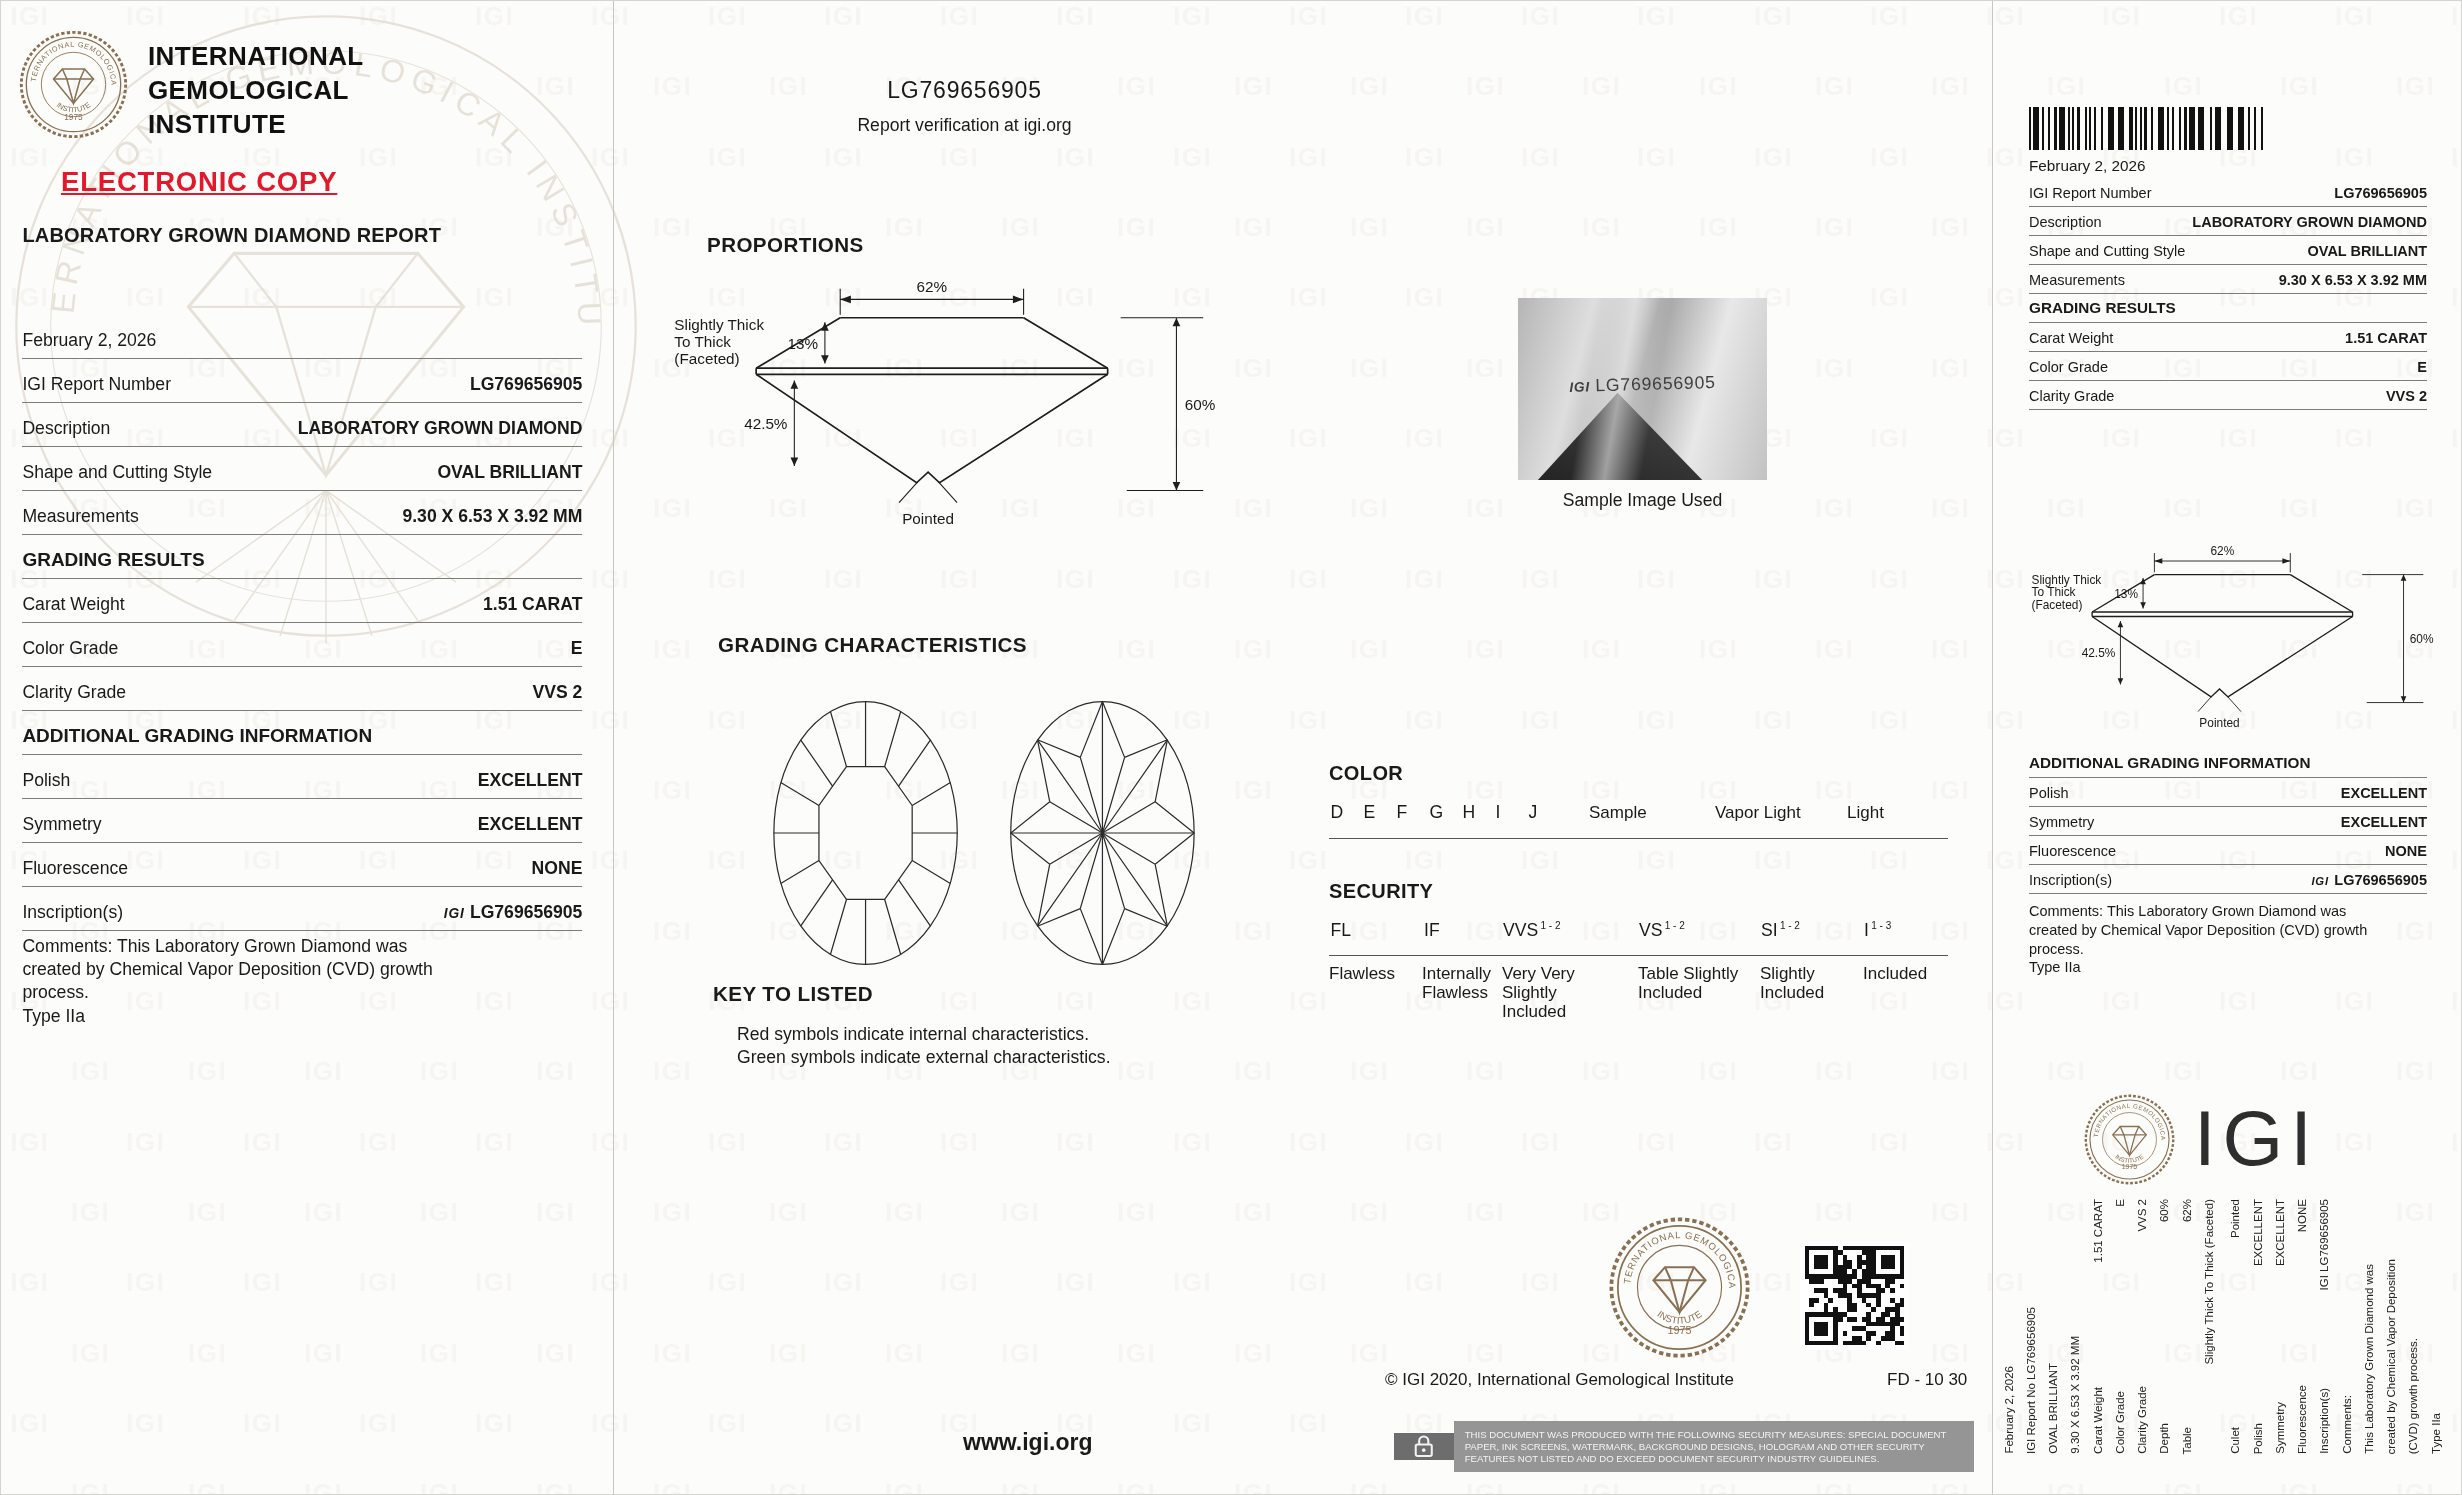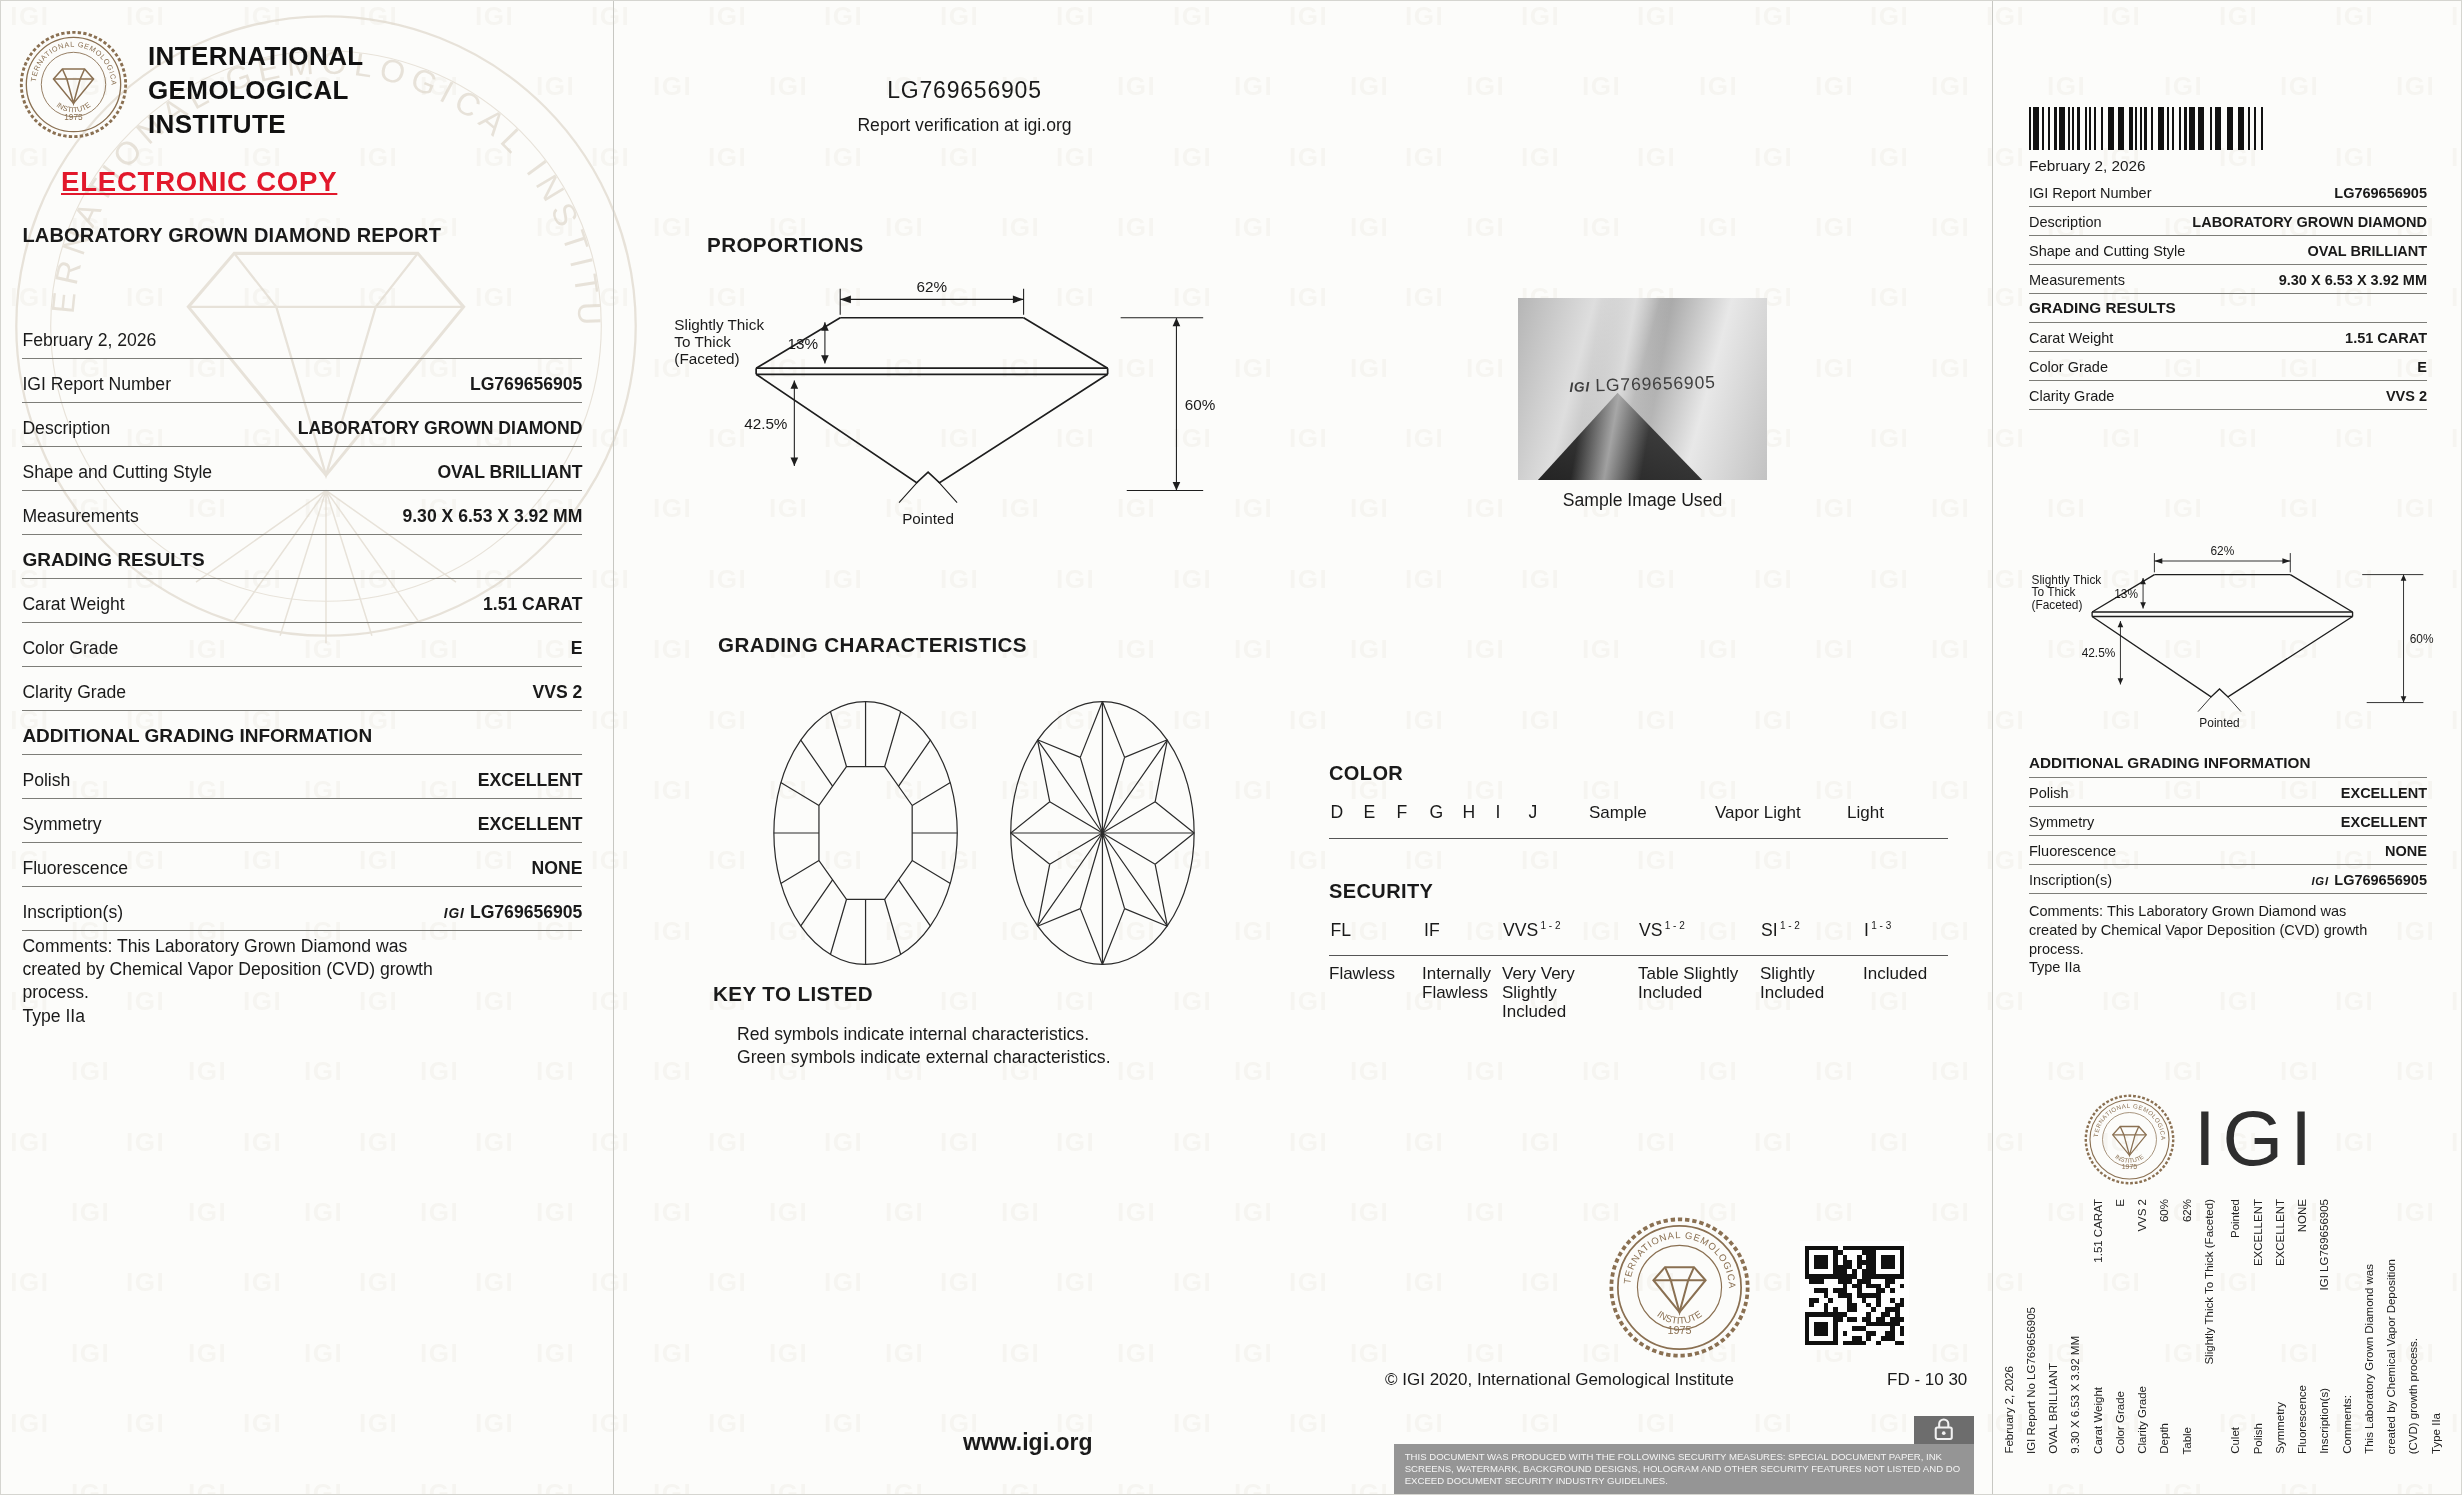--- a/index.html
+++ b/index.html
@@ -61,21 +61,21 @@
   .scale-line { position:absolute; height:0.8px; background:#555; }
   .range-lbl { position:absolute; font-size:17px; }
   .grade-code { position:absolute; font-size:17.6px; white-space:nowrap; }
   .grade-code sup { font-size:10px; vertical-align:super; margin-left:2.3px; }
   .grade-lbl { position:absolute; font-size:17px; line-height:19px; }
 
   
   .copyright { font-size:17px; }
   .fd-code { font-size:17px; }
   .website { font-weight:bold; font-size:23px; }
-  .security { display:flex; align-items:flex-end;flex-direction:column; }
+  .security { display:flex; align-items:center; }
   .security-lock { width:60px; background:#6d6d6d; display:flex; align-items:center; justify-content:center; flex:none; }
   .security-text { background:#959595; color:#f4f4f4; font-size:9.6px; line-height:12px;
                    padding:7.6px 10.7px; flex:1; }
 
   
   .barcode { display:flex; align-items:stretch; }
   .barcode div { background:#111; }
   .qr { display:grid; background:#fff; padding:4.6px; }
   .qr div { width:100%; height:100%; }
   .qr .on { background:#111; }

